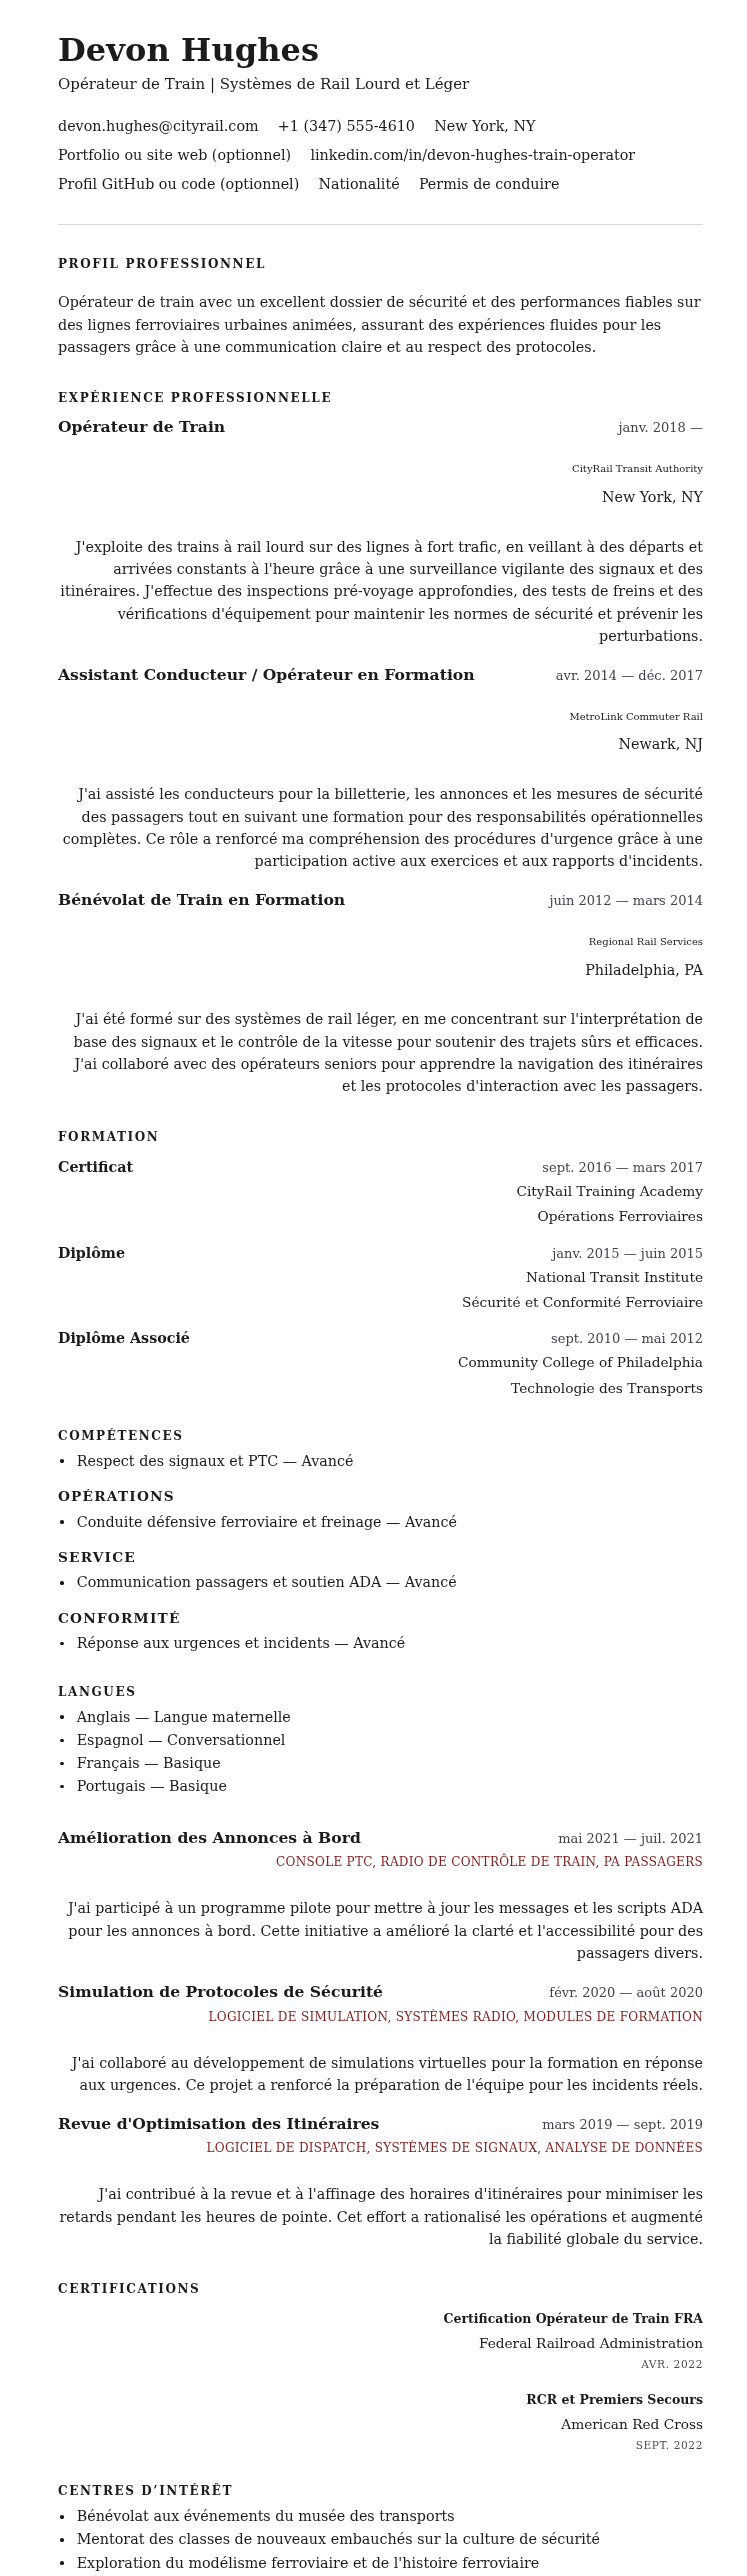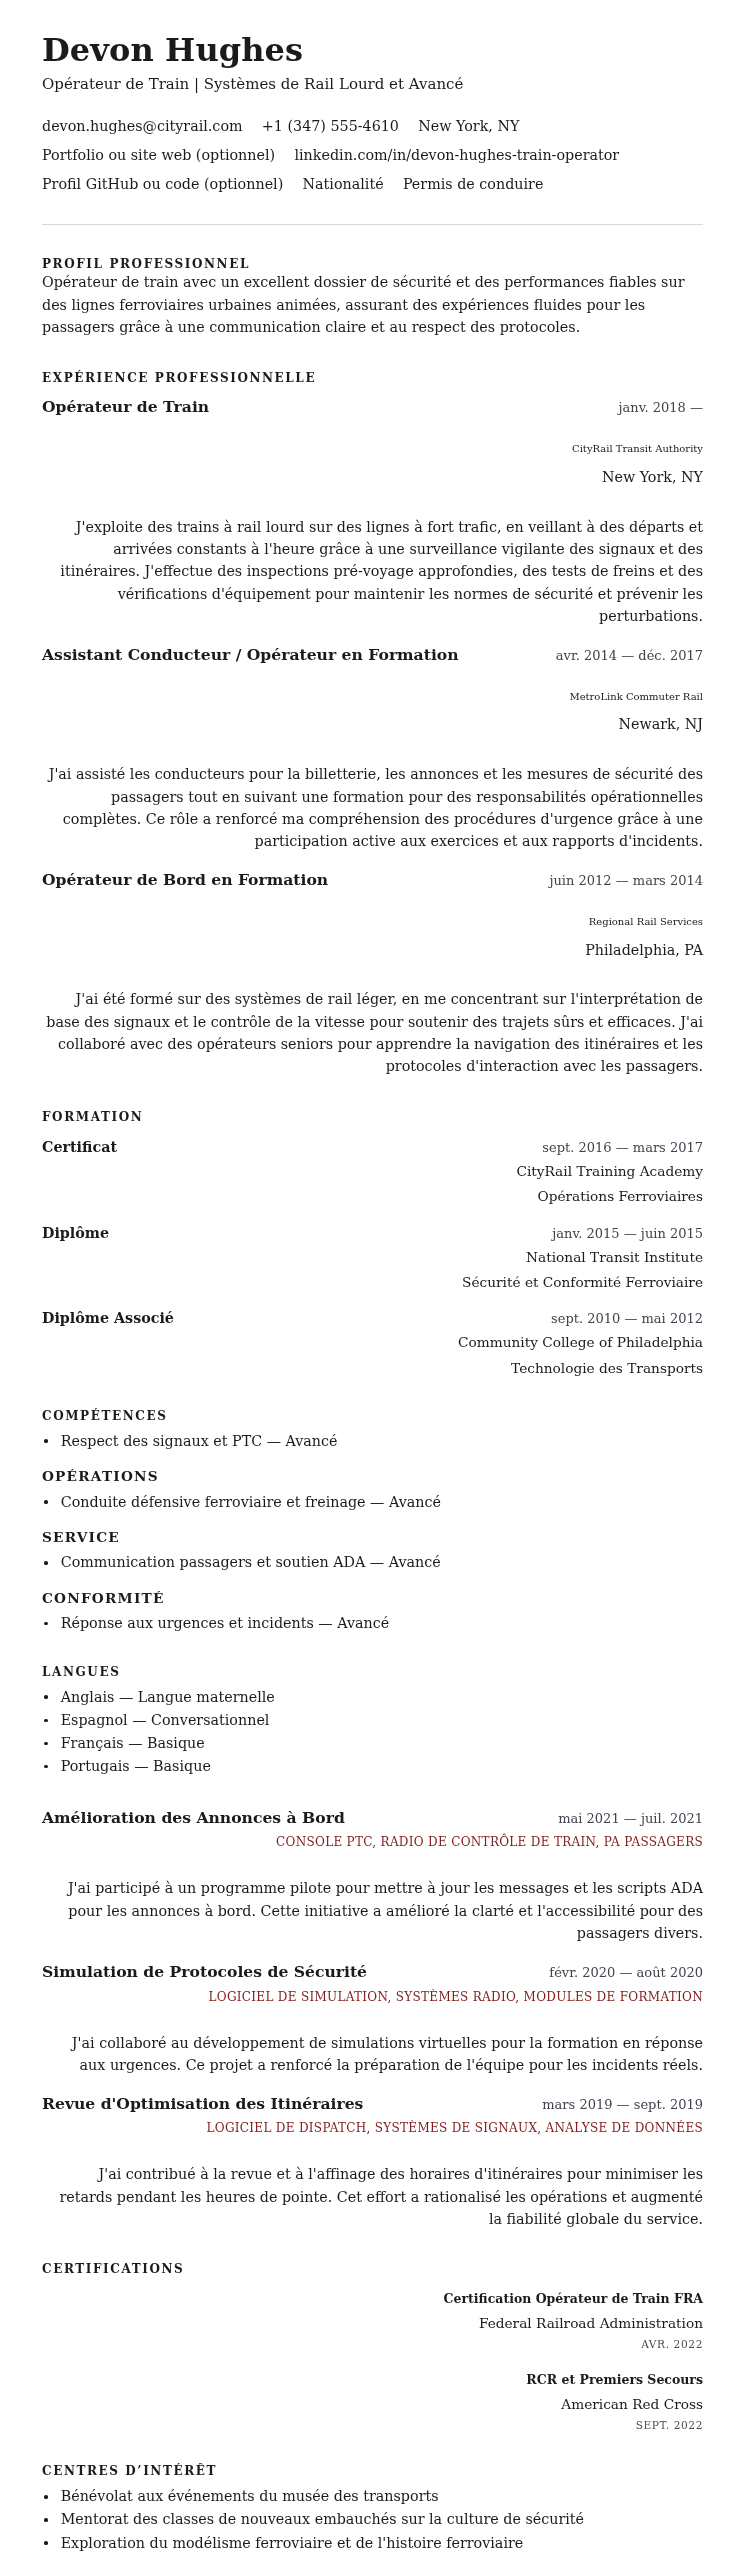--- a/index.html
+++ b/index.html
@@ -6,36 +6,36 @@
   html, body { background: #ffffff; }
   body {
     width: 747px;
     font-family: "DejaVu Serif", "Liberation Serif", serif;
     color: #1b1b1b;
     -webkit-font-smoothing: antialiased;
   }
   .page {
     width: 747px;
     height: 2576px;
-    padding: 32px 44px 0 42px;
+    padding: 32px 44px 0 58px;
     overflow: hidden;
     background: #ffffff;
   }
   
   .name { font-size: 32px; line-height: 37px; font-weight: 700; letter-spacing: 0.1px; }
   .subtitle { font-size: 15px; line-height: 19.3px; margin-top: 6.2px; }
   .contact-row { display: flex; gap: 19.3px; font-size: 14.3px; line-height: 18.7px; flex-wrap: nowrap; }
   .contact-row.first { margin-top: 22.4px; }
   .contact-row + .contact-row { margin-top: 10.6px; }
   .divider { margin-top: 30px; border: none; border-top: 1.2px solid #d8d8d8; height: 0; }
   
   .section { margin-top: 32px; }
   .sec-h { font-size: 12px; font-weight: 700; letter-spacing: 1.6px; line-height: 14.3px; }
   .body-text { font-size: 14.3px; line-height: 22.4px; }
-  .profile-text { margin-top: 0; }
+  .profile-text { margin-top: 20px; }
   
   .entry { margin-top: 17.4px; text-align: right; }
   .sec-h + .entry { margin-top: 12.5px; }
   .title-row { display: flex; justify-content: space-between; align-items: baseline; }
   .item-title { font-size: 15.6px; font-weight: 700; line-height: 20px; }
   .edu-title { font-size: 14.3px; }
   .cert-title { font-size: 12.5px; }
   .dates { font-size: 13px; color: #3f434c; line-height: 17px; white-space: nowrap; margin-left: 12.5px; }
   .company { font-size: 10px; line-height: 18.7px; margin-top: 23px; }
   .location { font-size: 14.3px; line-height: 18.7px; margin-top: 8.7px; }
@@ -62,21 +62,21 @@
     background: #1b1b1b;
   }
 </style>
 </head>
 <body>
 
 <div class="page">
 
   <header>
     <h1 class="name">Devon Hughes</h1>
-    <p class="subtitle">Opérateur de Train | Systèmes de Rail Lourd et Avancé</p>
+    <p class="subtitle">Opérateur de Train | Systèmes de Rail Lourd et Léger</p>
 
     <div class="contact-row first">
       <span>devon.hughes@cityrail.com</span>
       <span>+1 (347) 555-4610</span>
       <span>New York, NY</span>
     </div>
     <div class="contact-row">
       <span>Portfolio ou site web (optionnel)</span>
       <span>linkedin.com/in/devon-hughes-train-operator</span>
     </div>
@@ -112,21 +112,21 @@
         <h3 class="item-title">Assistant Conducteur / Opérateur en Formation</h3>
         <span class="dates">avr. 2014 — déc. 2017</span>
       </div>
       <p class="company">MetroLink Commuter Rail</p>
       <p class="location">Newark, NJ</p>
       <p class="body-text desc">J'ai assisté les conducteurs pour la billetterie, les annonces et les mesures de sécurité des passagers tout en suivant une formation pour des responsabilités opérationnelles complètes. Ce rôle a renforcé ma compréhension des procédures d'urgence grâce à une participation active aux exercices et aux rapports d'incidents.</p>
     </article>
 
     <article class="entry">
       <div class="title-row">
-        <h3 class="item-title">Opérateur de Bord en Formation</h3>
+        <h3 class="item-title">Bénévolat de Train en Formation</h3>
         <span class="dates">juin 2012 — mars 2014</span>
       </div>
       <p class="company">Regional Rail Services</p>
       <p class="location">Philadelphia, PA</p>
       <p class="body-text desc">J'ai été formé sur des systèmes de rail léger, en me concentrant sur l'interprétation de base des signaux et le contrôle de la vitesse pour soutenir des trajets sûrs et efficaces. J'ai collaboré avec des opérateurs seniors pour apprendre la navigation des itinéraires et les protocoles d'interaction avec les passagers.</p>
     </article>
   </section>
 
   <section class="section">
     <h2 class="sec-h">FORMATION</h2>

